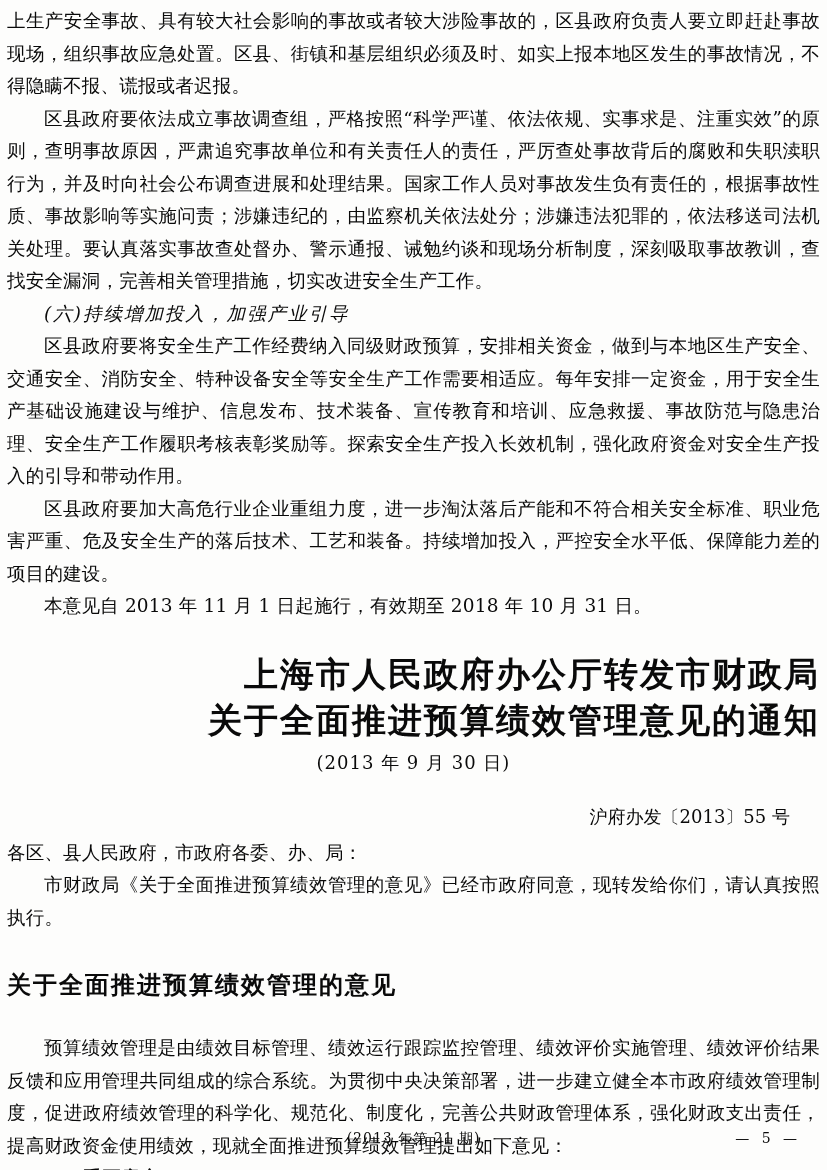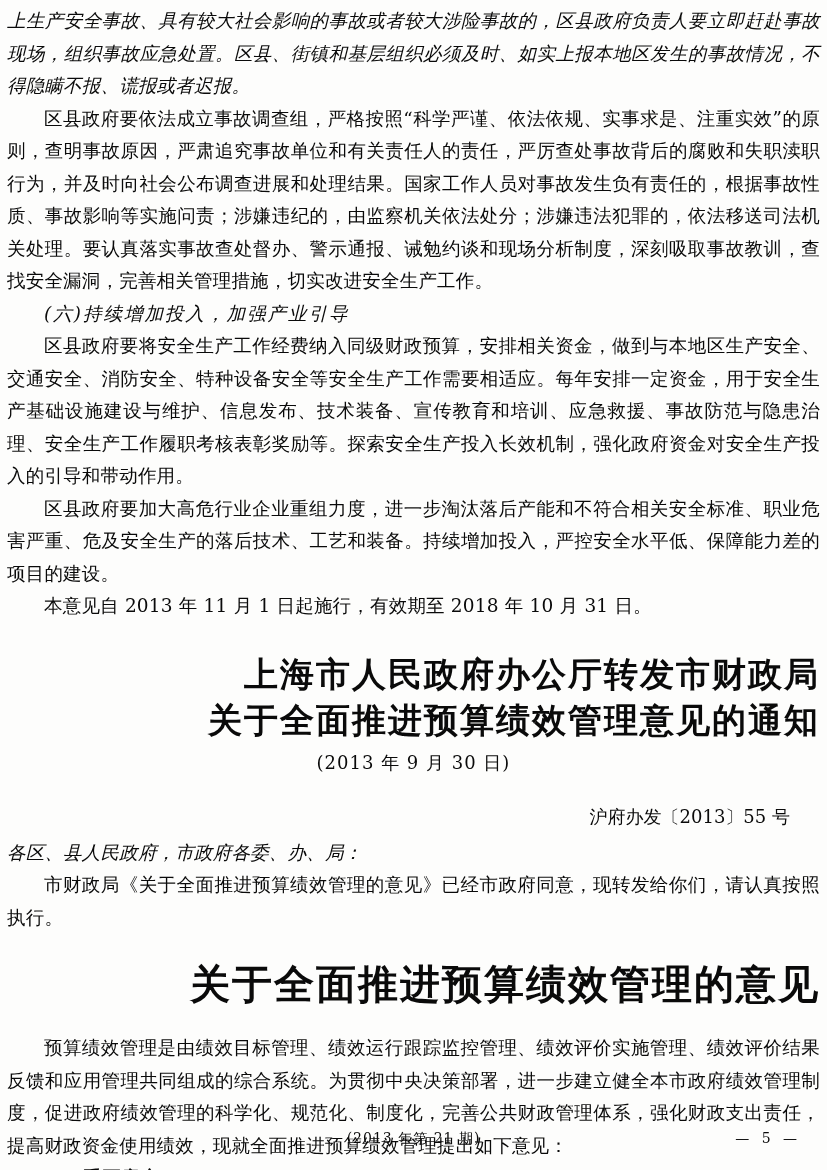--- a/index.html
+++ b/index.html
@@ -22,21 +22,20 @@
   .body-text p {
     margin: 0;
     font-size: 18.5px;
     line-height: 32.5px;
     text-align: justify;
     text-indent: 2em;
     letter-spacing: 0.2px;
   }
   .body-text p.noindent {
     text-indent: 0;
-    font-style: italic;
   }
   .body-text p.kai {
     font-style: italic;
     letter-spacing: 2px;
   }
   .body-text p.bold-head {
     font-family: "DejaVu Sans", "Liberation Sans", sans-serif;
     font-weight: 700;
     font-style: normal;
     letter-spacing: 1px;
@@ -66,25 +65,25 @@
     margin: 14px 0 8px 0;
   }
   .salutation {
     margin: 6px 0 0 0;
     font-size: 18.5px;
     line-height: 32.5px;
     text-indent: 0;
   }
   .opinion-title {
     margin: 30px 0 26px 0;
-    font-family: Liberation Serif, serif;
+    font-family: Liberation Sans, sans-serif;
     font-weight: 700;
-    font-size: 40px;
+    font-size: 24px;
     line-height: 42px;
-    text-align: right;
+    text-align: left;
     letter-spacing: 2px;
   }
   .page-footer {
     position: absolute;
     left: 0;
     right: 0;
     bottom: 14px;
     height: 26px;
     font-size: 14px;
   }

